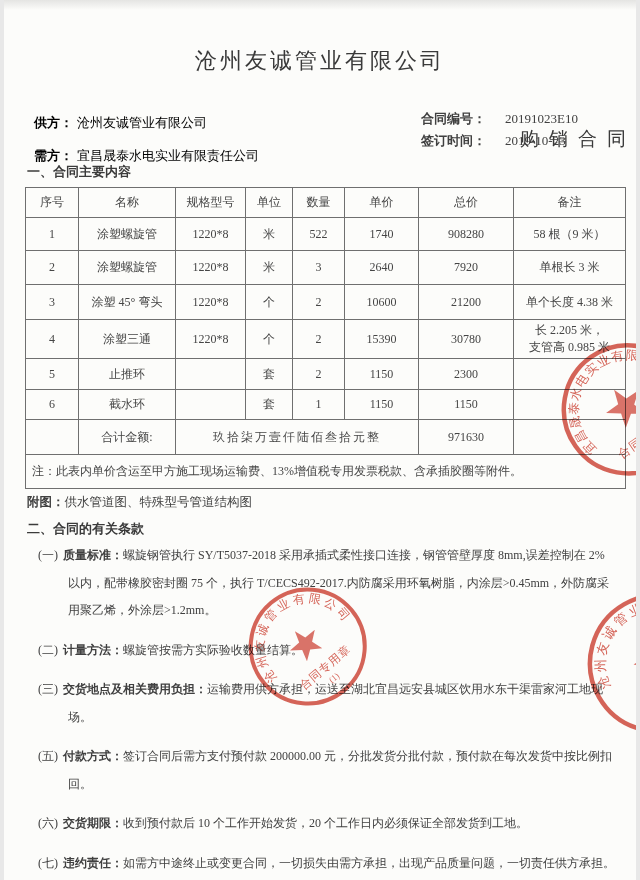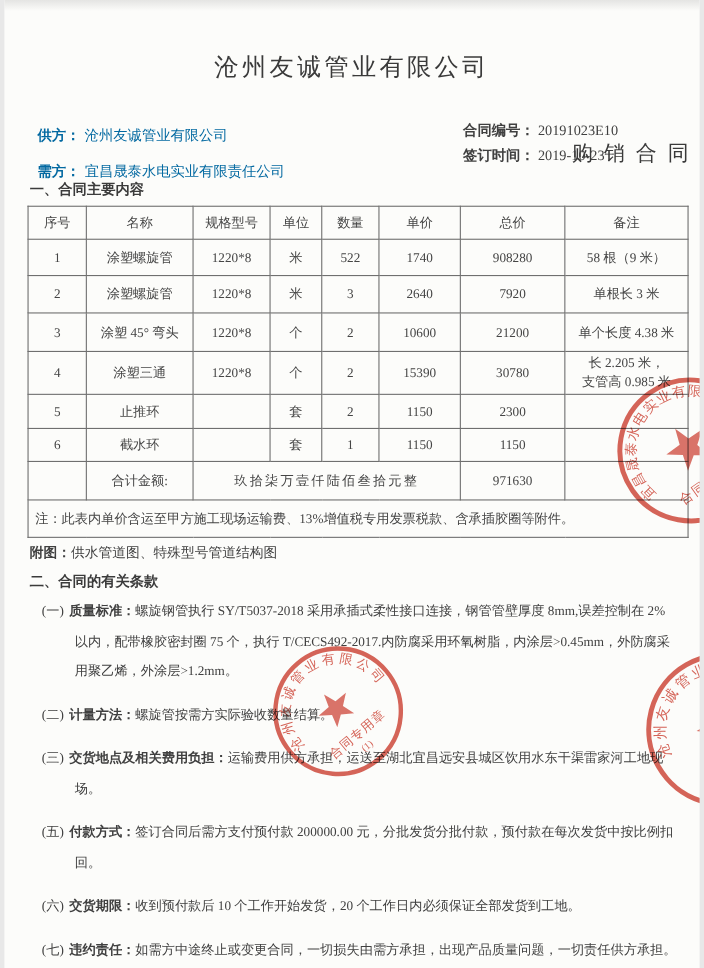--- a/index.html
+++ b/index.html
@@ -14,26 +14,26 @@
     background:linear-gradient(180deg, rgba(120,120,120,.18), rgba(120,120,120,0));
   }
   .title {
     position:absolute; top:46px; left:0; right:0; text-align:center;
     font-size:22px; letter-spacing:3px; color:#3a3a3a; font-weight:400;
   }
   .subtitle {
     position:absolute; top:82px; left:0; right:0; text-align:right;
     font-size:19px; letter-spacing:10px; text-indent:10px; color:#3a3a3a; font-weight:400;margin-top:44px;
   }
-  .party { position:absolute; left:30px; font-size:13px; color:#0369a1; }
+  .party { position:absolute; left:30px; font-size:13px; color:#000000; }
   .party .plabel { font-weight:bold; margin-right:4px; }
   .supplier { top:114px; }
   .buyer { top:147px;text-align:right; }
   .meta { position:absolute; left:417px; top:108px; font-size:13px; line-height:22px; color:#404040; }
-  .meta .mrow b { font-weight:bold; margin-right:3px; }
+  .meta .mrow b { font-weight:bold; margin-right:19px; }
   .sec-heading { position:absolute; left:23px; font-weight:bold; font-size:13px; color:#3b3b3b; }
   .sec1 { top:163px; }
   .sec2 { top:520px; }
   table.items {
     position:absolute; top:187px; left:21px; width:600px;
     border-collapse:collapse; table-layout:fixed;
     font-size:12px; text-align:center; color:#454545;
   }
   table.items th, table.items td {
     border:1px solid #6f6f6f; padding:1px 2px;

